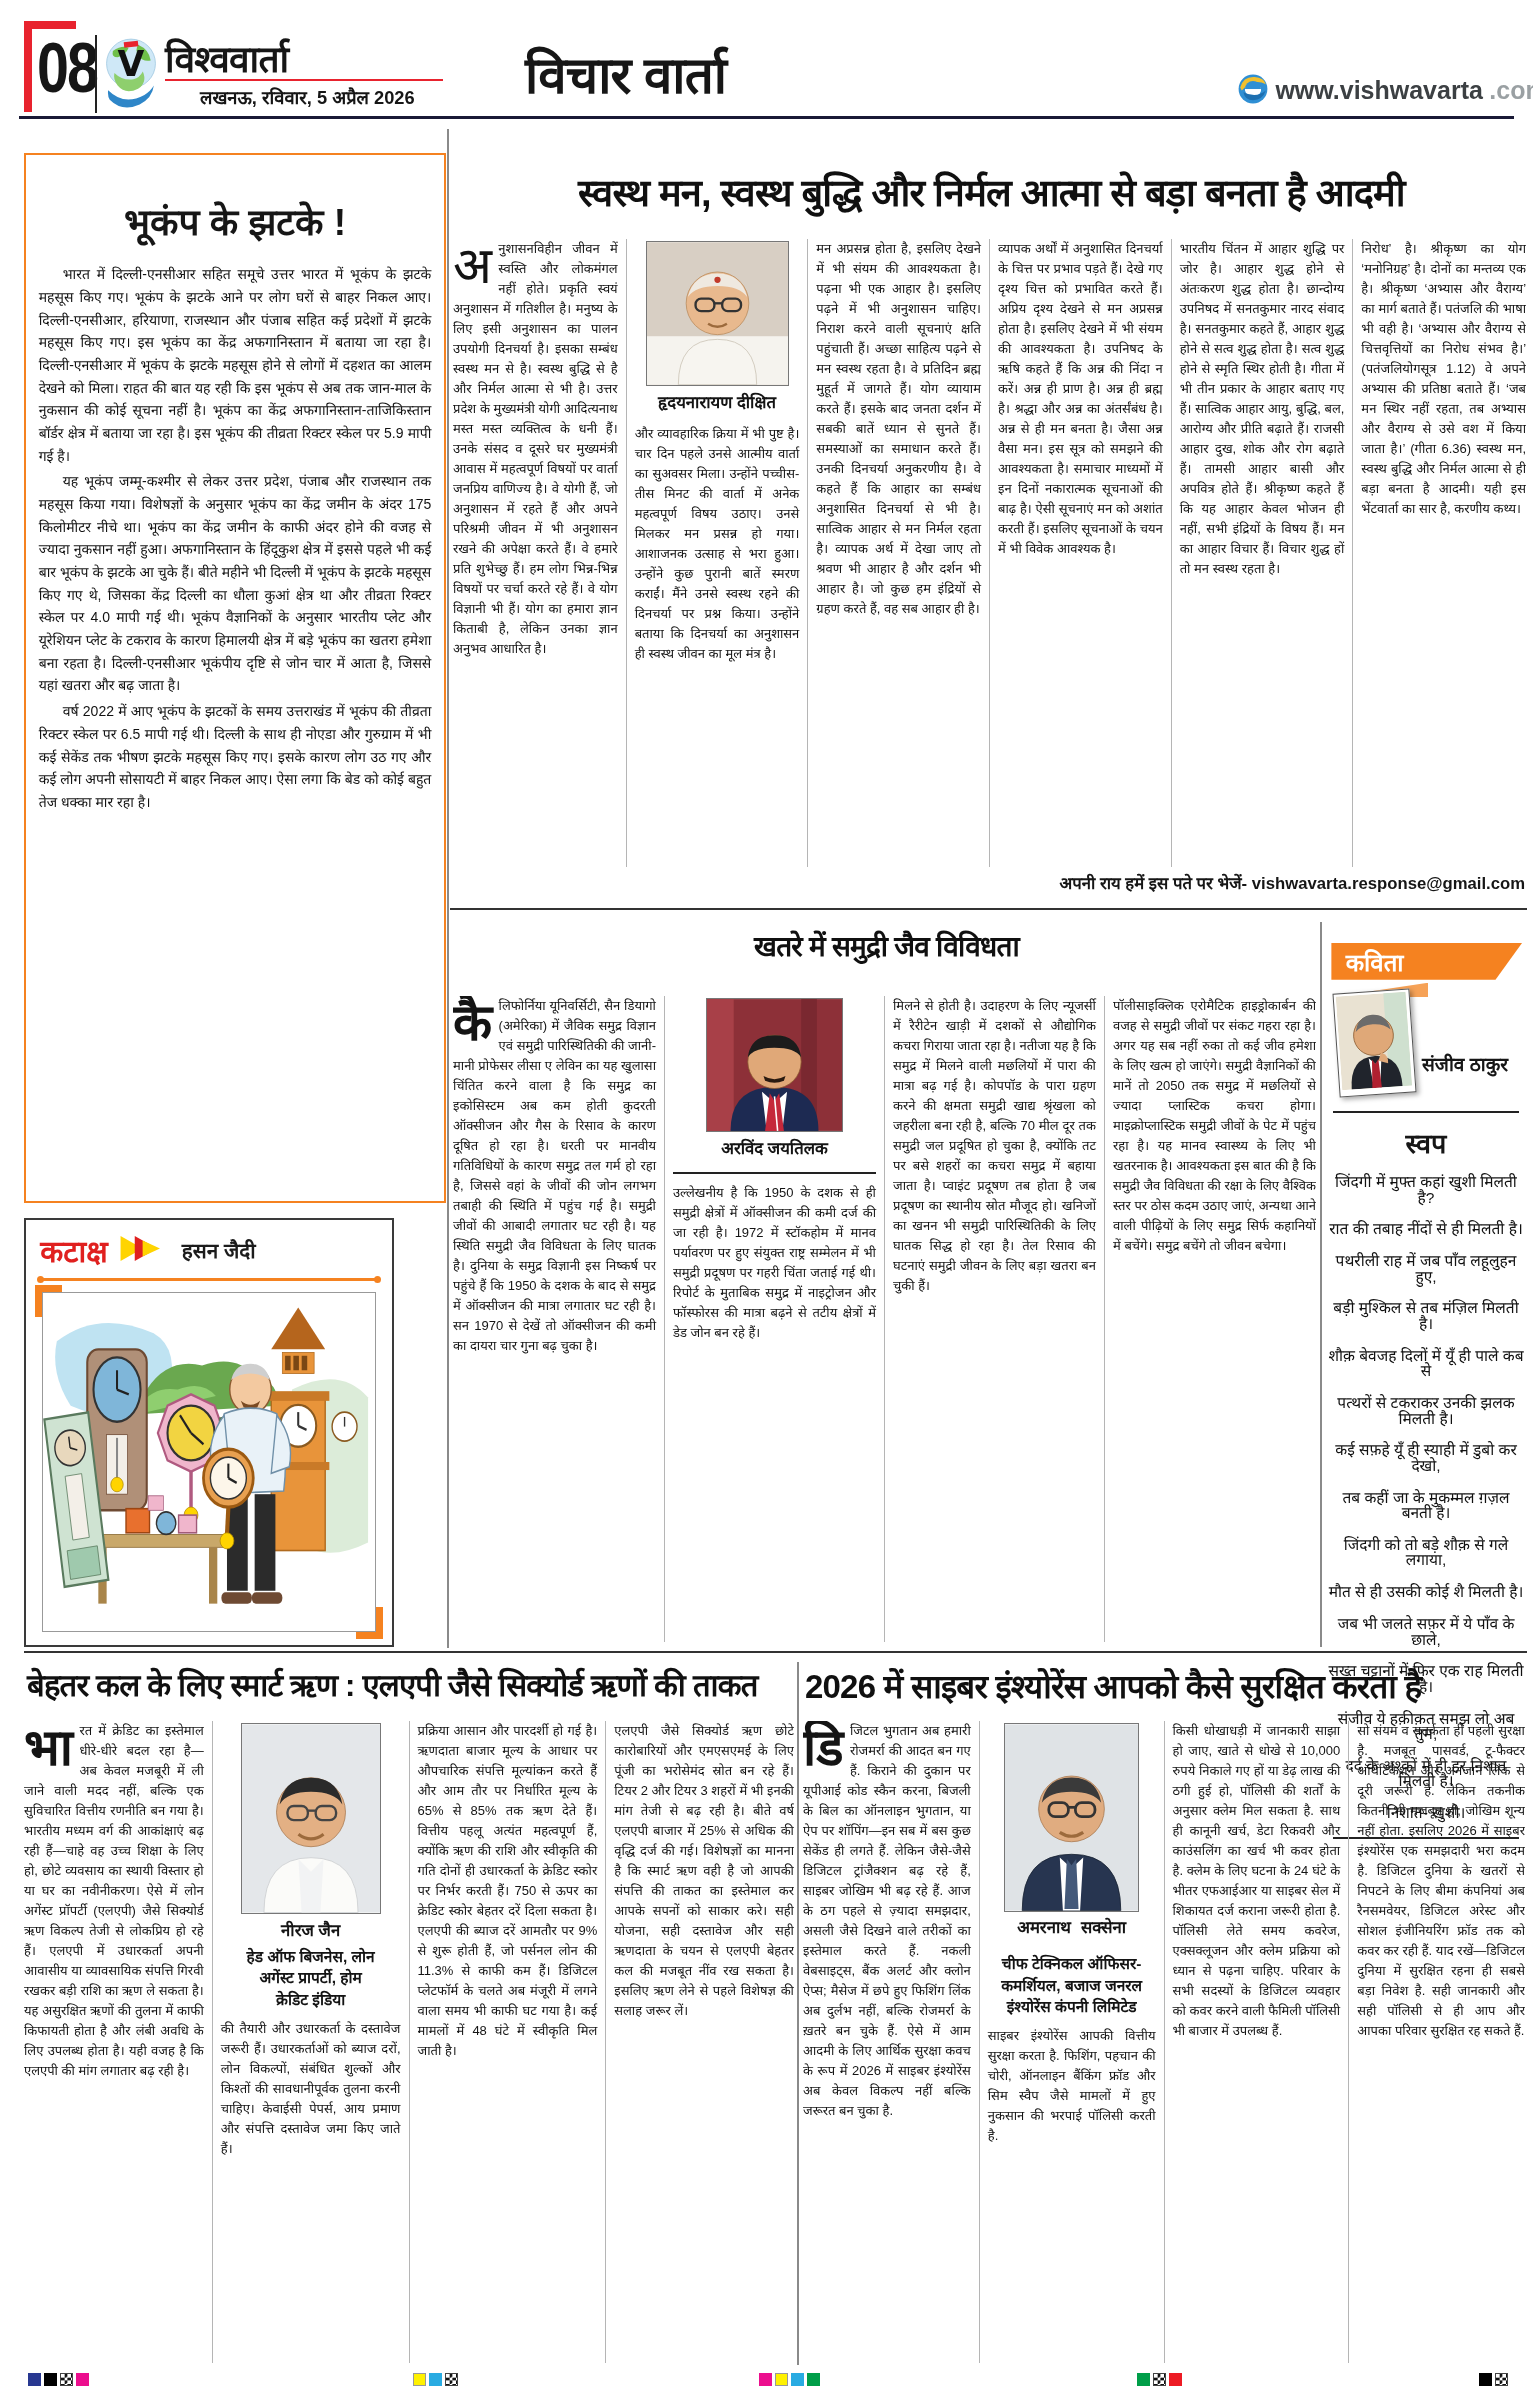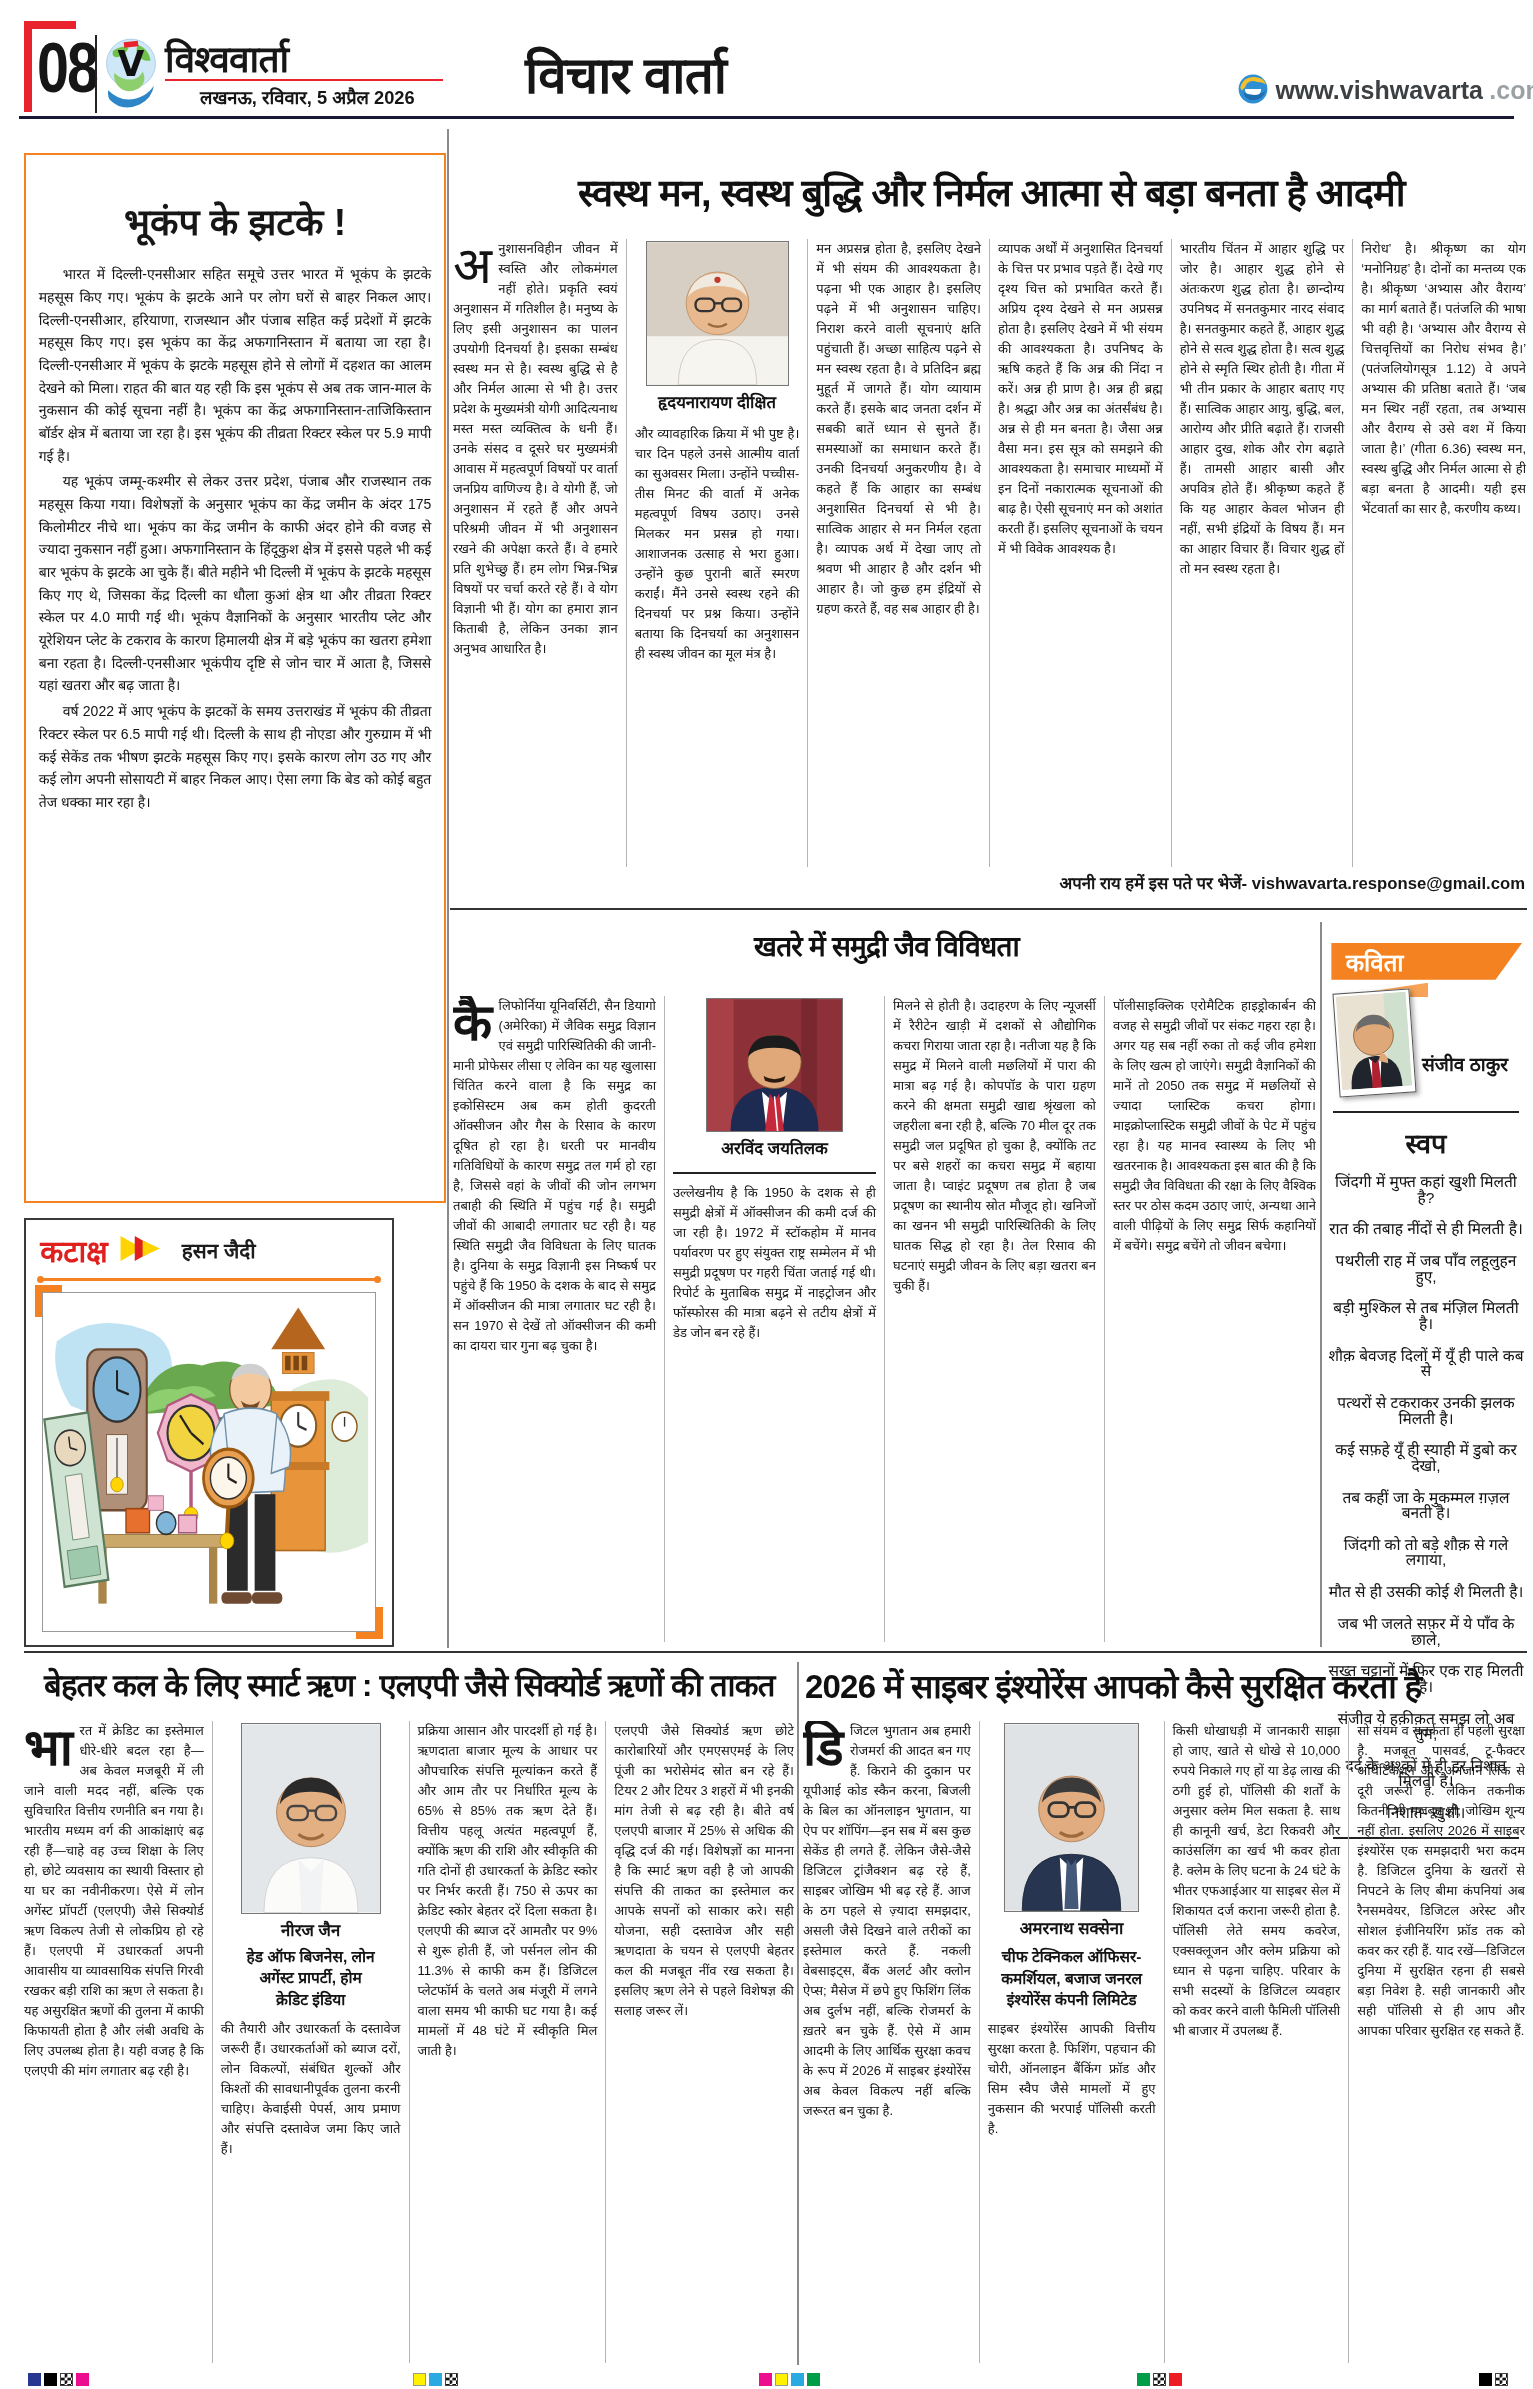--- a/index.html
+++ b/index.html
@@ -355,21 +355,21 @@
       <div class="poem-line">संजीव ये हक़ीक़त समझ लो अब तुम,</div>
       <div class="poem-line">दर्द के अश्कों में ही हर निशात मिलती है।</div>
       <div class="poem-line">निशात- खुशी।</div>
     </div>
     <div class="poem-rule-bottom"></div>
   </div>
 
   <div class="bot-hrule"></div>
   <div class="bot-vrule"></div>
 
-  <div class="headline" style="left:44px; top:1663px; width:763px; font-size:31px;">बेहतर कल के लिए स्मार्ट ऋण : एलएपी जैसे सिक्योर्ड ऋणों की ताकत</div>
+  <div class="headline" style="left:27px; top:1663px; width:763px; font-size:31px;">बेहतर कल के लिए स्मार्ट ऋण : एलएपी जैसे सिक्योर्ड ऋणों की ताकत</div>
 
   <div class="cols" style="left:24px; top:1721px; width:770px; height:642px;">
     <div class="col">
       <span class="dc">भा</span><span>रत में क्रेडिट का इस्तेमाल धीरे-धीरे बदल रहा है—अब केवल मजबूरी में ली जाने वाली मदद नहीं, बल्कि एक सुविचारित वित्तीय रणनीति बन गया है। भारतीय मध्यम वर्ग की आकांक्षाएं बढ़ रही हैं—चाहे वह उच्च शिक्षा के लिए हो, छोटे व्यवसाय का स्थायी विस्तार हो या घर का नवीनीकरण। ऐसे में लोन अगेंस्ट प्रॉपर्टी (एलएपी) जैसे सिक्योर्ड ऋण विकल्प तेजी से लोकप्रिय हो रहे हैं। एलएपी में उधारकर्ता अपनी आवासीय या व्यावसायिक संपत्ति गिरवी रखकर बड़ी राशि का ऋण ले सकता है। यह असुरक्षित ऋणों की तुलना में काफी किफायती होता है और लंबी अवधि के लिए उपलब्ध होता है। यही वजह है कि एलएपी की मांग लगातार बढ़ रही है।</span>
     </div>
     <div class="col">
       <svg class="inphoto" width="140" height="191" viewBox="0 0 176 240">
         <rect width="176" height="240" fill="#e4e7ea"></rect>
         <path d="M28 240 q0 -70 60 -70 q60 0 60 70z" fill="#fbfbf9" stroke="#c9ccce"></path>
         <path d="M72 172 l16 16 l16 -16 l-4 68 l-24 0z" fill="#f2f3f4"></path>
@@ -402,21 +402,21 @@
         <path d="M22 238 q0 -72 63 -72 q63 0 63 72z" fill="#273550" stroke="#16202f"></path>
         <path d="M70 170 l15 14 l15 -14 l-4 68 l-22 0z" fill="#fff"></path>
         <path d="M79 172 l6 8 l6 -8 l3 64 l-18 0z" fill="#44597a"></path>
         <circle cx="85" cy="108" r="42" fill="#e0ac80" stroke="#a87850"></circle>
         <path d="M47 100 q6 -32 38 -32 q32 0 38 32 q-10 -14 -38 -14 q-28 0 -38 14z" fill="#3a3a3a"></path>
         <rect x="56" y="100" width="25" height="18" rx="8" fill="none" stroke="#333" stroke-width="3.5"></rect>
         <rect x="90" y="100" width="25" height="18" rx="8" fill="none" stroke="#333" stroke-width="3.5"></rect>
         <line x1="81" y1="106" x2="90" y2="106" stroke="#333" stroke-width="3.5"></line>
         <path d="M70 138 q15 10 30 0" stroke="#9c6a3c" stroke-width="4" fill="none"></path>
       </svg>
-      <div class="pcap" style="margin-bottom:4px;">अमरनाथ सक्सेना</div>
+      <div class="pcap" style="margin-bottom:11px;font-family:Liberation Mono, monospace;">अमरनाथ सक्सेना</div>
       <div class="role-line">चीफ टेक्निकल ऑफिसर-</div>
       <div class="role-line">कमर्शियल, बजाज जनरल</div>
       <div class="role-line" style="margin-bottom:8px;">इंश्योरेंस कंपनी लिमिटेड</div>
       <span>साइबर इंश्योरेंस आपकी वित्तीय सुरक्षा करता है. फिशिंग, पहचान की चोरी, ऑनलाइन बैंकिंग फ्रॉड और सिम स्वैप जैसे मामलों में हुए नुकसान की भरपाई पॉलिसी करती है.</span>
     </div>
     <div class="col"><span>किसी धोखाधड़ी में जानकारी साझा हो जाए, खाते से धोखे से 10,000 रुपये निकाले गए हों या डेढ़ लाख की ठगी हुई हो, पॉलिसी की शर्तों के अनुसार क्लेम मिल सकता है. साथ ही कानूनी खर्च, डेटा रिकवरी और काउंसलिंग का खर्च भी कवर होता है. क्लेम के लिए घटना के 24 घंटे के भीतर एफआईआर या साइबर सेल में शिकायत दर्ज कराना जरूरी होता है. पॉलिसी लेते समय कवरेज, एक्सक्लूजन और क्लेम प्रक्रिया को ध्यान से पढ़ना चाहिए. परिवार के सभी सदस्यों के डिजिटल व्यवहार को कवर करने वाली फैमिली पॉलिसी भी बाजार में उपलब्ध हैं.</span></div>
     <div class="col"><span>सो संयम व सतर्कता ही पहली सुरक्षा है. मजबूत पासवर्ड, टू-फैक्टर ऑथेंटिकेशन और अनजान लिंक से दूरी जरूरी है. लेकिन तकनीक कितनी भी मजबूत हो, जोखिम शून्य नहीं होता. इसलिए 2026 में साइबर इंश्योरेंस एक समझदारी भरा कदम है. डिजिटल दुनिया के खतरों से निपटने के लिए बीमा कंपनियां अब रैनसमवेयर, डिजिटल अरेस्ट और सोशल इंजीनियरिंग फ्रॉड तक को कवर कर रही हैं. याद रखें—डिजिटल दुनिया में सुरक्षित रहना ही सबसे बड़ा निवेश है. सही जानकारी और सही पॉलिसी से ही आप और आपका परिवार सुरक्षित रह सकते हैं.</span></div>
   </div>
 
   <div class="marks">

